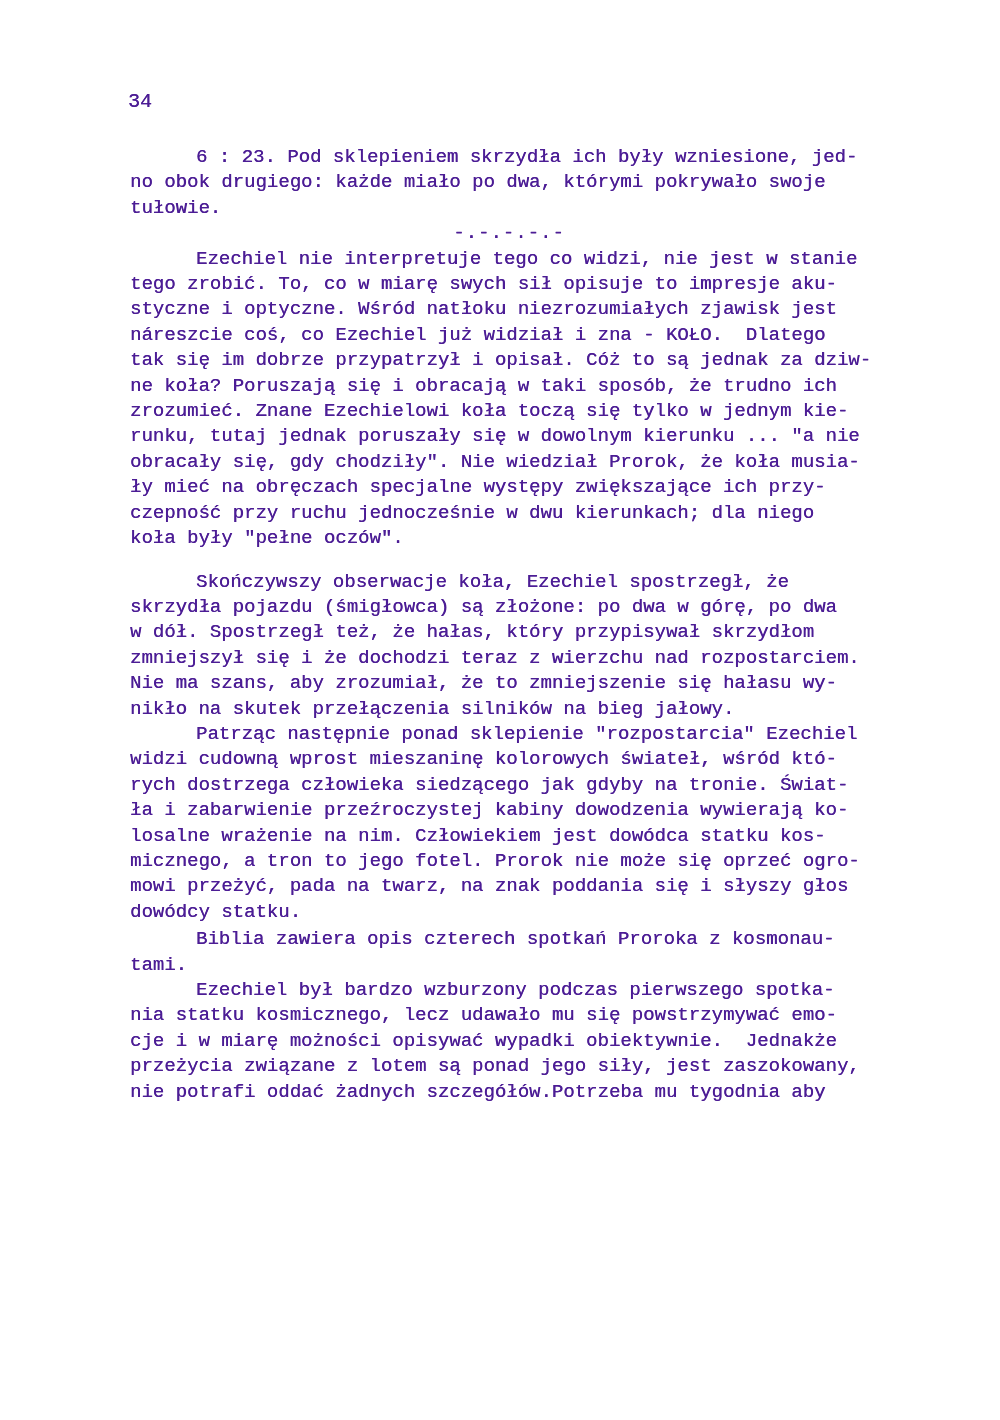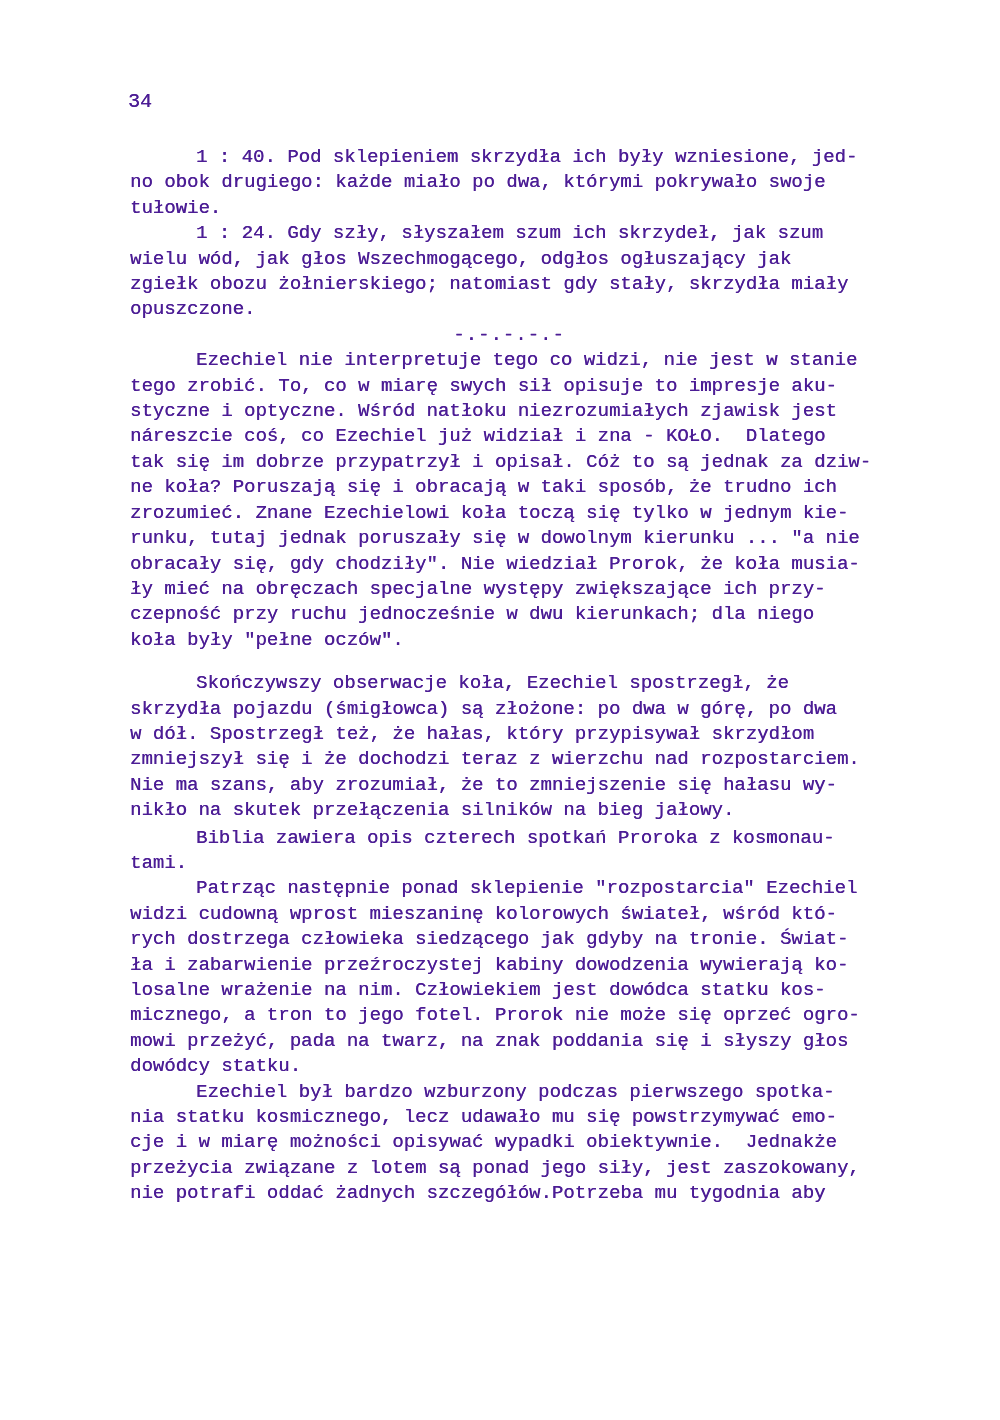--- a/index.html
+++ b/index.html
@@ -51,28 +51,24 @@
 </style>
 </head>
 <body>
 
 <div class="page">
 
   <div class="page-number">34</div>
 
   <div class="content">
 
-    <p class="para">1 : 40. Pod sklepieniem skrzydła ich były wzniesione, jed-
+    <p class="para">6 : 23. Pod sklepieniem skrzydła ich były wzniesione, jed-
 no obok drugiego: każde miało po dwa, którymi pokrywało swoje
 tułowie.</p>
 
-    <p class="para">1 : 24. Gdy szły, słyszałem szum ich skrzydeł, jak szum
-wielu wód, jak głos Wszechmogącego, odgłos ogłuszający jak
-zgiełk obozu żołnierskiego; natomiast gdy stały, skrzydła miały
-opuszczone.</p>
 
     <div class="separator">-.-.-.-.-</div>
 
     <p class="para">Ezechiel nie interpretuje tego co widzi, nie jest w stanie
 tego zrobić. To, co w miarę swych sił opisuje to impresje aku-
 styczne i optyczne. Wśród natłoku niezrozumiałych zjawisk jest
 náreszcie coś, co Ezechiel już widział i zna - KOŁO.  Dlatego
 tak się im dobrze przypatrzył i opisał. Cóż to są jednak za dziw-
 ne koła? Poruszają się i obracają w taki sposób, że trudno ich
 zrozumieć. Znane Ezechielowi koła toczą się tylko w jednym kie-
@@ -82,31 +78,31 @@
 czepność przy ruchu jednocześnie w dwu kierunkach; dla niego
 koła były "pełne oczów".</p>
 
     <p class="para gap-md">Skończywszy obserwacje koła, Ezechiel spostrzegł, że
 skrzydła pojazdu (śmigłowca) są złożone: po dwa w górę, po dwa
 w dół. Spostrzegł też, że hałas, który przypisywał skrzydłom
 zmniejszył się i że dochodzi teraz z wierzchu nad rozpostarciem.
 Nie ma szans, aby zrozumiał, że to zmniejszenie się hałasu wy-
 nikło na skutek przełączenia silników na bieg jałowy.</p>
 
-    <p class="para gap-sm">Biblia zawiera opis czterech spotkań Proroka z kosmonau-
-tami.</p>
-
     <p class="para">Patrząc następnie ponad sklepienie "rozpostarcia" Ezechiel
 widzi cudowną wprost mieszaninę kolorowych świateł, wśród któ-
 rych dostrzega człowieka siedzącego jak gdyby na tronie. Świat-
 ła i zabarwienie przeźroczystej kabiny dowodzenia wywierają ko-
 losalne wrażenie na nim. Człowiekiem jest dowódca statku kos-
 micznego, a tron to jego fotel. Prorok nie może się oprzeć ogro-
 mowi przeżyć, pada na twarz, na znak poddania się i słyszy głos
 dowódcy statku.</p>
+
+    <p class="para gap-sm">Biblia zawiera opis czterech spotkań Proroka z kosmonau-
+tami.</p>
 
     <p class="para">Ezechiel był bardzo wzburzony podczas pierwszego spotka-
 nia statku kosmicznego, lecz udawało mu się powstrzymywać emo-
 cje i w miarę możności opisywać wypadki obiektywnie.  Jednakże
 przeżycia związane z lotem są ponad jego siły, jest zaszokowany,
 nie potrafi oddać żadnych szczegółów.Potrzeba mu tygodnia aby</p>
 
   </div>
 </div>
 

